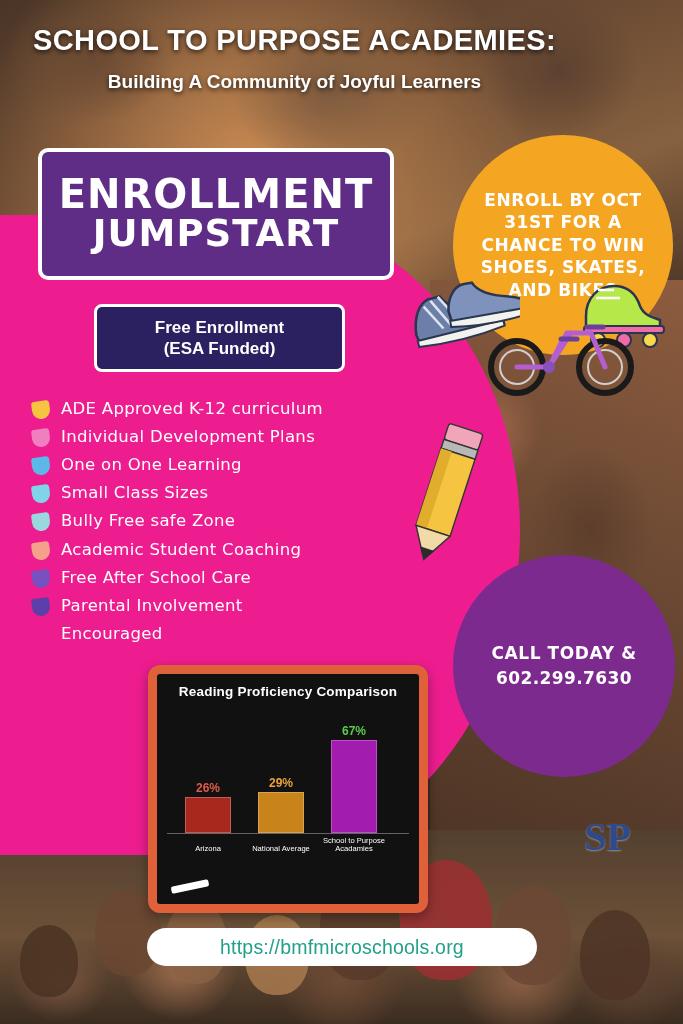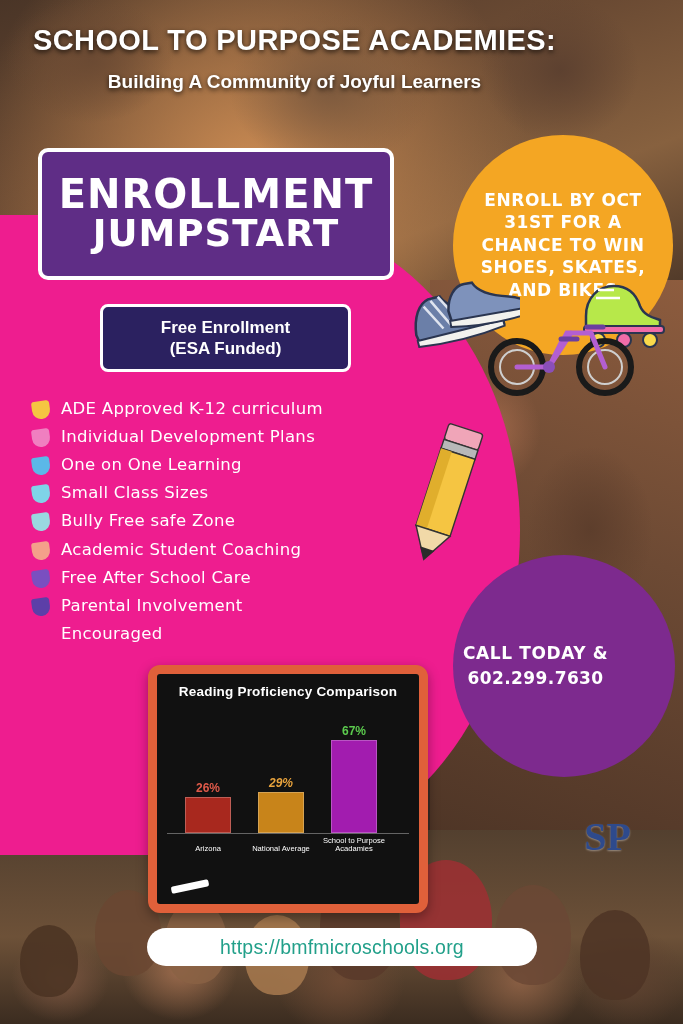--- a/index.html
+++ b/index.html
@@ -154,21 +154,21 @@
     font-weight: bold;
     line-height: 1.32;
     letter-spacing: 0.6px;
     padding: 0 14px;
     font-family: "DejaVu Sans", sans-serif;
   }
 
   
   .free-box {
     position: absolute;
-    left: 100px; top: 304px;
+    left: 94px; top: 304px;
     width: 245px; height: 62px;
     background: #2b2160;
     border: 3px solid #ffffff;
     border-radius: 8px;
     z-index: 9;
     display: flex;
     flex-direction: column;
     align-items: center;
     justify-content: center;
   }
@@ -220,20 +220,21 @@
   
   .purple-circle {
     position: absolute;
     right: 8px; top: 555px;
     width: 222px; height: 222px;
     border-radius: 50%;
     background: #7d2a8e;
     z-index: 8;
     display: flex;
     align-items: center;
+    justify-content: center;
     text-align: center;
   }
   .purple-circle .txt {
     color: #ffffff;
     font-size: 17px;
     font-weight: bold;
     line-height: 1.45;
     letter-spacing: 0.6px;
     padding: 0 10px;
     font-family: "DejaVu Sans", sans-serif;
@@ -473,21 +474,21 @@
     <div class="chalk-title">Reading Proficiency Comparison</div>
     <div class="chart-area">
       <div class="axis-line"></div>
 
       <div class="bar" style="left:18px;height:34px;background:#a8281e;">
         <div class="val" style="color:#e05a4a;">26%</div>
         <div class="cat">Arizona</div>
       </div>
 
       <div class="bar" style="left:91px;height:39px;background:#c8841a;">
-        <div class="val" style="color:#e8a33d;font-style:italic;">29%</div>
+        <div class="val" style="color:#e8a33d;">29%</div>
         <div class="cat">National Average</div>
       </div>
 
       <div class="bar" style="left:164px;height:91px;background:#a21caf;">
         <div class="val" style="color:#5ccb4e;">67%</div>
         <div class="cat">School to Purpose Acadamies</div>
       </div>
     </div>
     <div class="chalk-stick"></div>
   </div>

